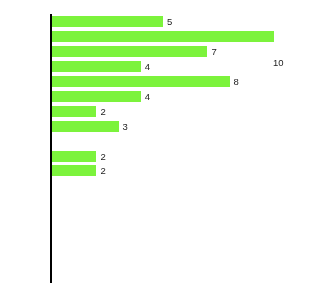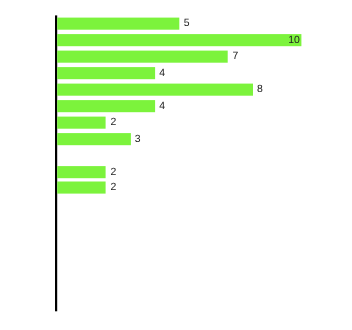--- a/index.html
+++ b/index.html
@@ -75,21 +75,21 @@
     <div id="rows">
         <div class="row" style="top: 0px; height: 14.9444px;">
           <div class="bar-wrap" style="top: 2px;">
             <div class="bar" title="85+: 5" style="width: 111px; background: rgb(124, 243, 60);"></div>
             <div class="bar-value" style="left: 111px;">5</div>
           </div>
         </div>
         <div class="row" style="top: 14.9444px; height: 14.9444px;">
           <div class="bar-wrap" style="top: 2px;">
             <div class="bar" title="80-84: 10" style="width: 222px; background: rgb(124, 243, 60);"></div>
-            <div class="bar-value" style="left: 206px;">10</div>
+            <div class="bar-value" style="left: 217px; margin-top: 26px;">10</div>
           </div>
         </div>
         <div class="row" style="top: 29.8889px; height: 14.9444px;">
           <div class="bar-wrap" style="top: 2px;">
             <div class="bar" title="75-79: 7" style="width: 155.4px; background: rgb(124, 243, 60);"></div>
             <div class="bar-value" style="left: 155.4px;">7</div>
           </div>
         </div>
         <div class="row" style="top: 44.8333px; height: 14.9444px;">
           <div class="bar-wrap" style="top: 2px;">

